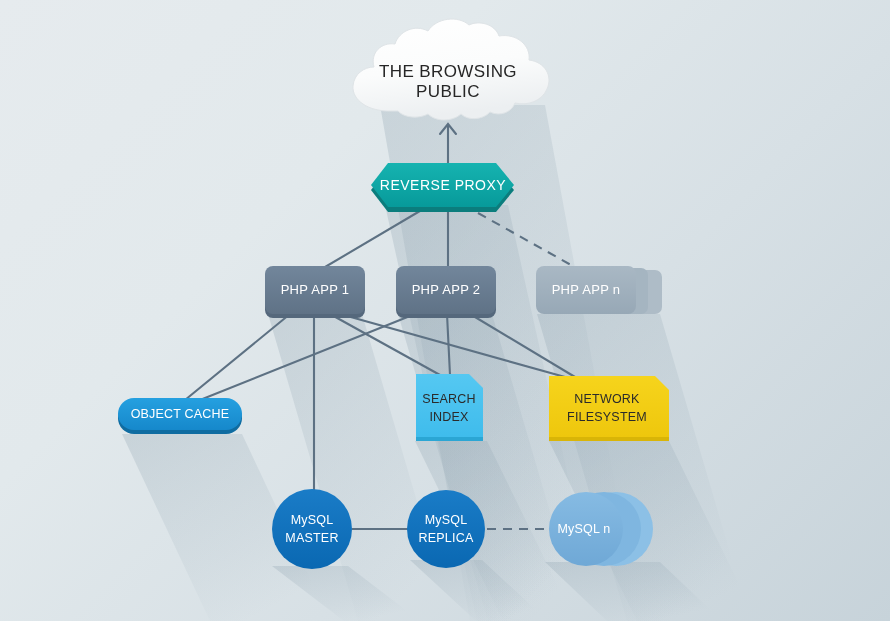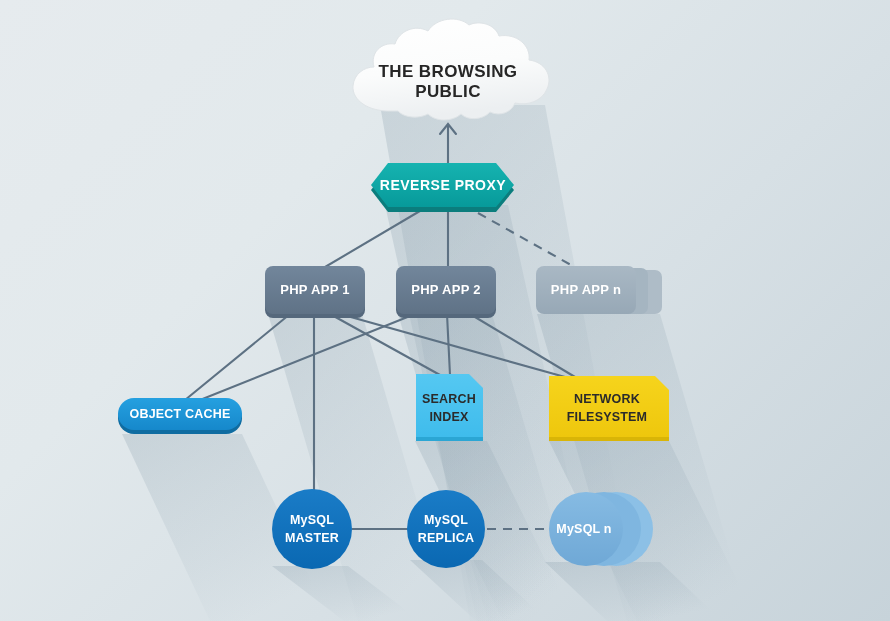--- a/index.html
+++ b/index.html
@@ -1,21 +1,21 @@
 <!DOCTYPE html>
 <html><head>
 <meta charset="utf-8">
 <style>
   html,body{margin:0;padding:0;}
   body{
     width:890px;height:621px;overflow:hidden;
     font-family:"Liberation Sans",sans-serif;
     background:linear-gradient(135deg,#e6ebee 0%,#e2e9ec 32%,#d7e0e5 62%,#c7d3da 100%);
   }
-  #stage{position:relative;width:890px;height:621px;font-weight:bold;}
+  #stage{position:relative;width:890px;height:621px;}
   svg#diagram{position:absolute;top:0;left:0;width:890px;height:621px;display:block;}
   .node-label{
     font-family:"Liberation Sans",sans-serif;
     text-anchor:middle;dominant-baseline:middle;
     pointer-events:none;
   }
   .lbl-white{fill:#ffffff;}
   .lbl-dark{fill:#2b2b2b;}
   .lbl-cloud{fill:#262626;font-size:17px;letter-spacing:.4px;}
   .lbl-lg{font-size:14px;letter-spacing:.5px;}

